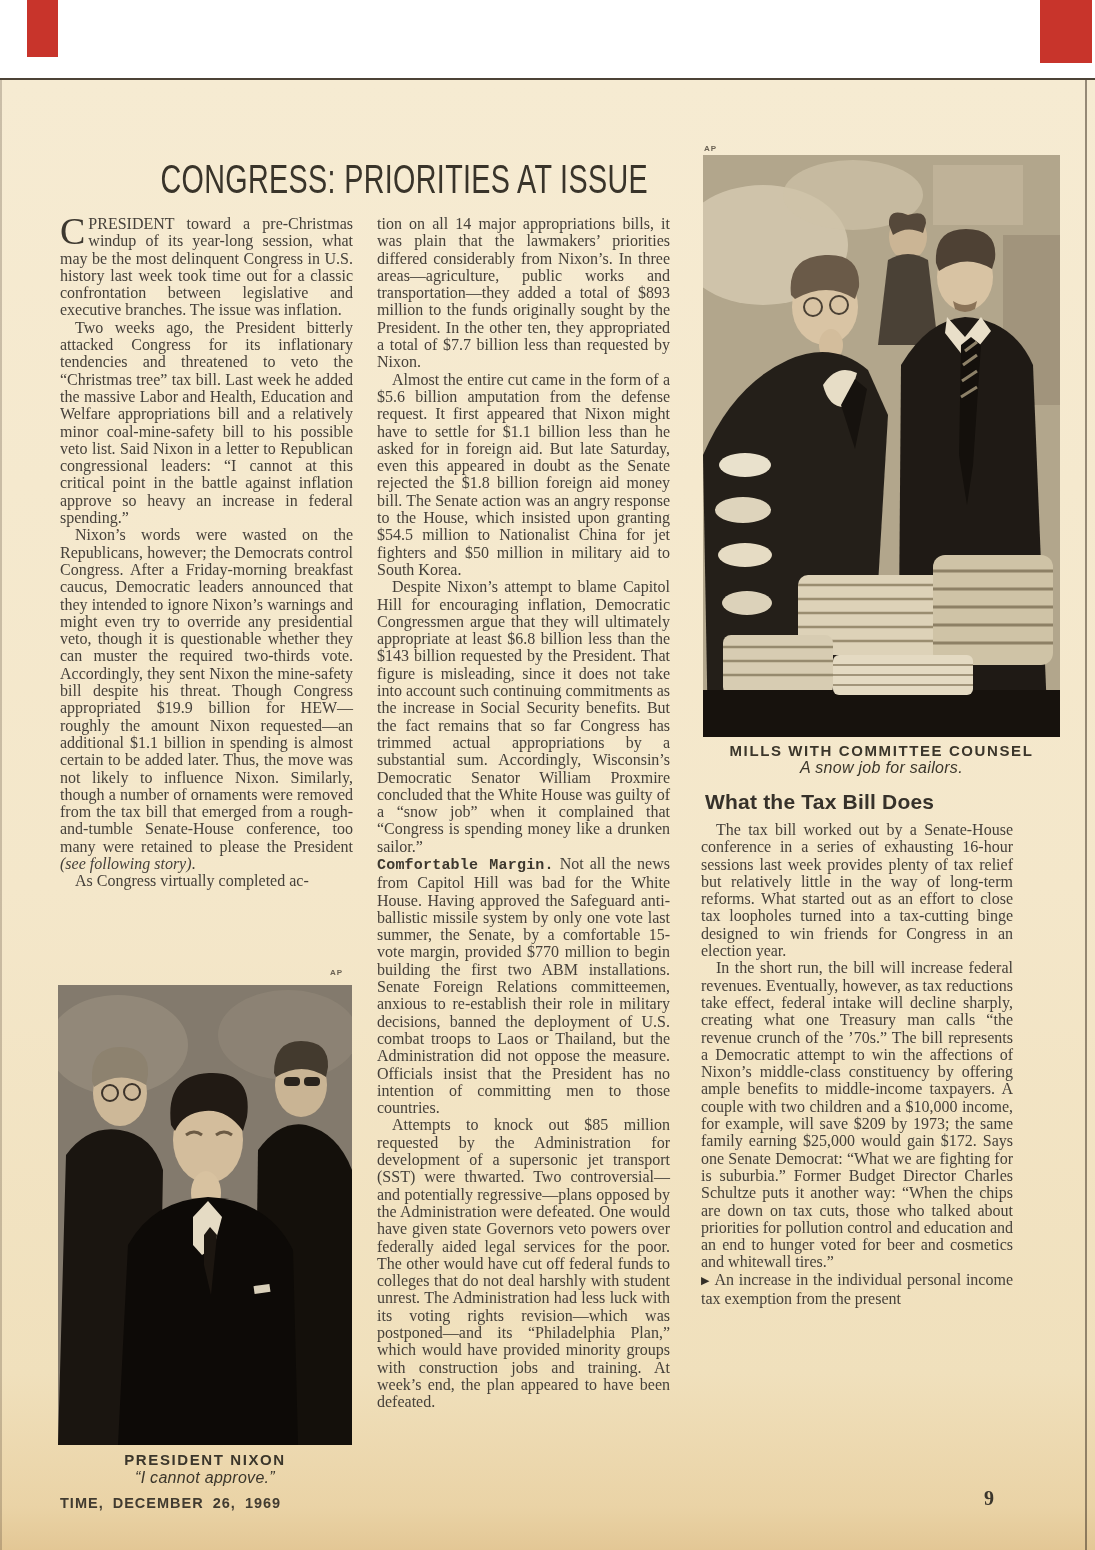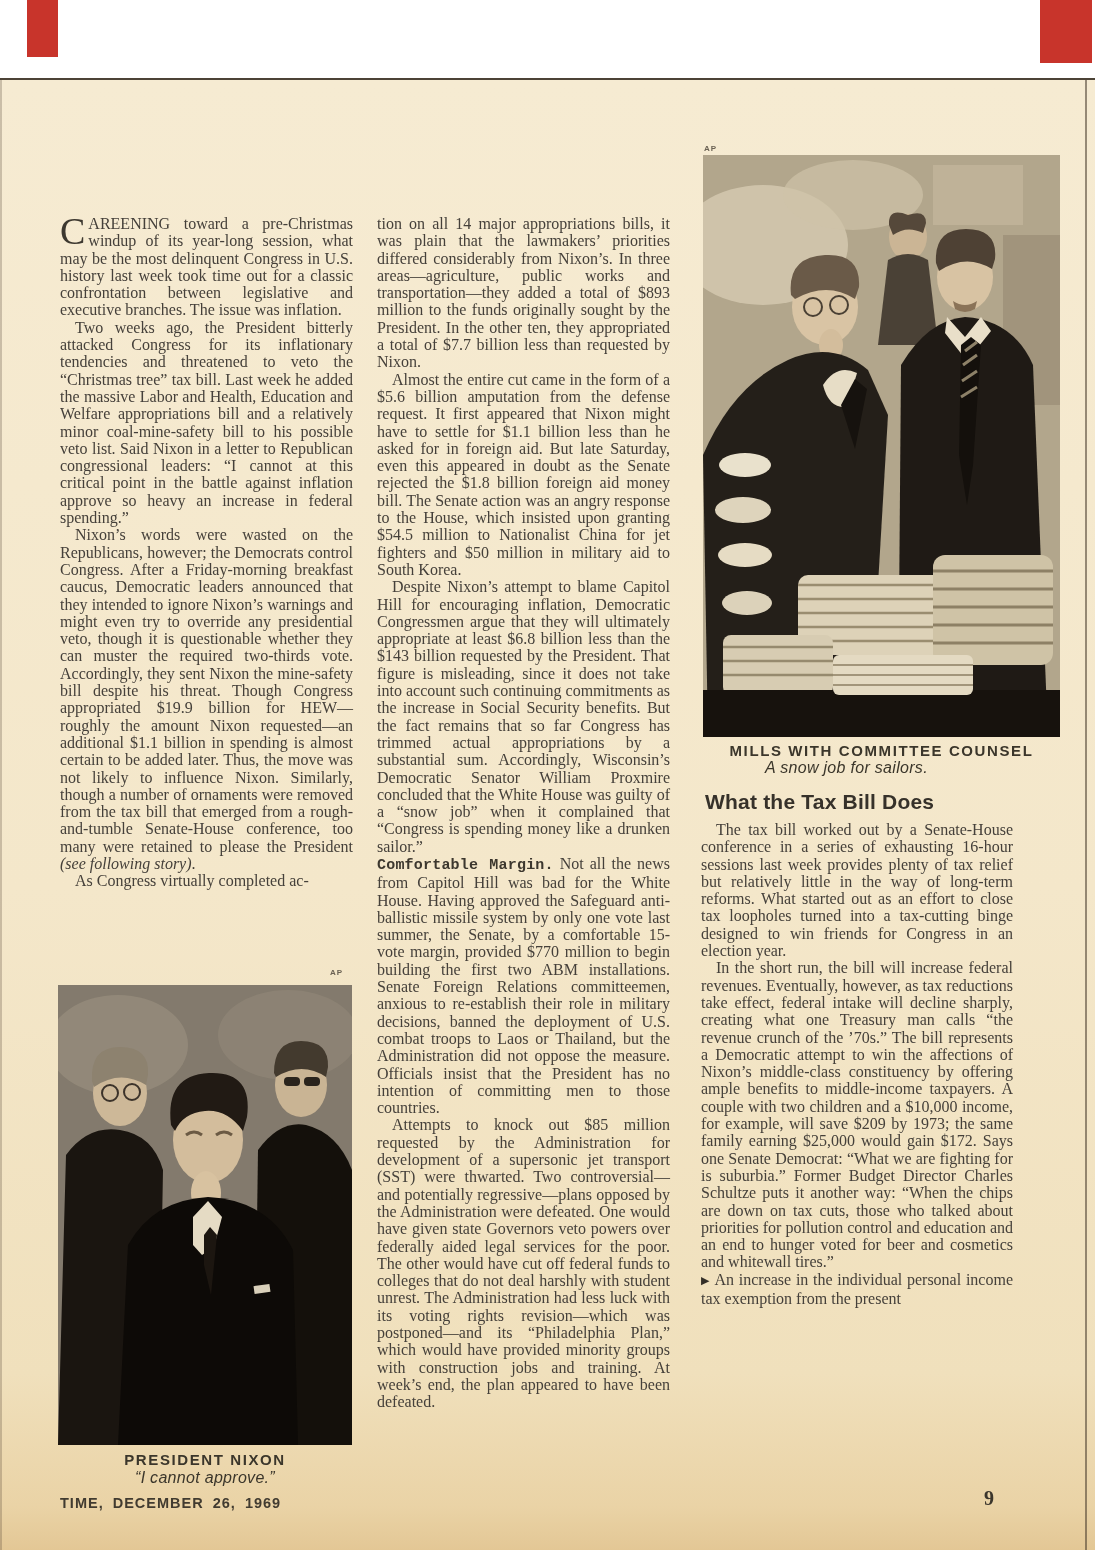--- a/index.html
+++ b/index.html
@@ -40,21 +40,21 @@
   .credit{position:absolute;font-family:"Liberation Sans", sans-serif;font-weight:700;
           font-size:8px;letter-spacing:1px;color:#6b6254;}
   .credit-mills{left:704px;top:64px;}
   .credit-nixon{left:330px;top:888px;}
 
   .cap-title{position:absolute;font-family:"Liberation Sans", sans-serif;font-weight:700;
      font-size:15px;letter-spacing:1.6px;color:#3b362b;text-align:center;}
   .cap-sub{position:absolute;font-family:"Liberation Sans", sans-serif;font-style:italic;
      font-size:16px;color:#3b362b;text-align:center;letter-spacing:.3px;}
   .cap-mills-title{left:703px;top:662px;width:357px;}
-  .cap-mills-sub{left:668px;top:679px;width:357px;text-align:center;}
+  .cap-mills-sub{left:703px;top:679px;width:357px;text-align:center;}
   .cap-nixon-title{left:58px;top:1371px;width:294px;}
   .cap-nixon-sub{left:58px;top:1389px;width:294px;}
 
   h2.sec-head{position:absolute;left:701px;top:706px;margin:4px;font-family:"Liberation Sans", sans-serif;
      font-weight:700;font-size:21px;letter-spacing:.2px;color:#36312a;}
 
   .footer-line{position:absolute;left:60px;top:1415px;font-family:"Liberation Sans", sans-serif;
      font-weight:700;font-size:14.5px;letter-spacing:1px;word-spacing:4px;color:#413b30;}
   .page-no{position:absolute;left:984px;top:1407px;font-size:20px;font-weight:700;color:#3b362c;
      font-family:"Liberation Serif", serif;}
@@ -63,23 +63,24 @@
 <body>
 
 <div class="page">
 
   <div class="red-mark left"></div>
   <div class="red-mark right"></div>
   <div class="top-rule"></div>
 
   <div class="page-body">
 
+    <h1 class="headline"><span>CONGRESS: PRIORITIES AT ISSUE</span></h1>
 
     <div class="col col1">
-        <p class="bpara noindent"><span class="dc">C</span><span>AREENING toward a pre-Christmas windup of its year-long session, what may be the most delinquent Congress in U.S. history last week took time out for a classic confrontation between legislative and executive branches. The issue was inflation.</span></p>
+        <p class="bpara noindent"><span class="dc">C</span><span>PRESIDENT toward a pre-Christmas windup of its year-long session, what may be the most delinquent Congress in U.S. history last week took time out for a classic confrontation between legislative and executive branches. The issue was inflation.</span></p>
         <p class="bpara"><span>Two weeks ago, the President bitterly attacked Congress for its inflationary tendencies and threatened to veto the “Christmas tree” tax bill. Last week he added the massive Labor and Health, Education and Welfare appropriations bill and a relatively minor coal-mine-safety bill to his possible veto list. Said Nixon in a letter to Republican congressional leaders: “I cannot at this critical point in the battle against inflation approve so heavy an increase in federal spending.”</span></p>
         <p class="bpara"><span>Nixon’s words were wasted on the Republicans, however; the Democrats control Congress. After a Friday-morning breakfast caucus, Democratic leaders announced that they intended to ignore Nixon’s warnings and might even try to override any presidential veto, though it is questionable whether they can muster the required two-thirds vote. Accordingly, they sent Nixon the mine-safety bill despite his threat. Though Congress appropriated $19.9 billion for HEW—roughly the amount Nixon requested—an additional $1.1 billion in spending is almost certain to be added later. Thus, the move was not likely to influence Nixon. Similarly, though a number of ornaments were removed from the tax bill that emerged from a rough-and-tumble Senate-House conference, too many were retained to please the President </span><i>(see following story)</i><span>.</span></p>
         <p class="bpara"><span>As Congress virtually completed ac-</span></p>
       </div>
     <div class="col col2">
         <p class="bpara noindent"><span>tion on all 14 major appropriations bills, it was plain that the lawmakers’ priorities differed considerably from Nixon’s. In three areas—agriculture, public works and transportation—they added a total of $893 million to the funds originally sought by the President. In the other ten, they appropriated a total of $7.7 billion less than requested by Nixon.</span></p>
         <p class="bpara"><span>Almost the entire cut came in the form of a $5.6 billion amputation from the defense request. It first appeared that Nixon might have to settle for $1.1 billion less than he asked for in foreign aid. But late Saturday, even this appeared in doubt as the Senate rejected the $1.8 billion foreign aid money bill. The Senate action was an angry response to the House, which insisted upon granting $54.5 million to Nationalist China for jet fighters and $50 million in military aid to South Korea.</span></p>
         <p class="bpara"><span>Despite Nixon’s attempt to blame Capitol Hill for encouraging inflation, Democratic Congressmen argue that they will ultimately appropriate at least $6.8 billion less than the $143 billion requested by the President. That figure is misleading, since it does not take into account such continuing commitments as the increase in Social Security benefits. But the fact remains that so far Congress has trimmed actual appropriations by a substantial sum. Accordingly, Wisconsin’s Democratic Senator William Proxmire concluded that the White House was guilty of a “snow job” when it complained that “Congress is spending money like a drunken sailor.”</span></p>
         <p class="bpara noindent"><b class="lead">Comfortable Margin.</b><span> Not all the news from Capitol Hill was bad for the White House. Having approved the Safeguard anti-ballistic missile system by only one vote last summer, the Senate, by a comfortable 15-vote margin, provided $770 million to begin building the first two ABM installations. Senate Foreign Relations committeemen, anxious to re-establish their role in military decisions, banned the deployment of U.S. combat troops to Laos or Thailand, but the Administration did not oppose the measure. Officials insist that the President has no intention of committing men to those countries.</span></p>
         <p class="bpara"><span>Attempts to knock out $85 million requested by the Administration for development of a supersonic jet transport (SST) were thwarted. Two controversial—and potentially regressive—plans opposed by the Administration were defeated. One would have given state Governors veto powers over federally aided legal services for the poor. The other would have cut off federal funds to colleges that do not deal harshly with student unrest. The Administration had less luck with its voting rights revision—which was postponed—and its “Philadelphia Plan,” which would have provided minority groups with construction jobs and training. At week’s end, the plan appeared to have been defeated.</span></p>

